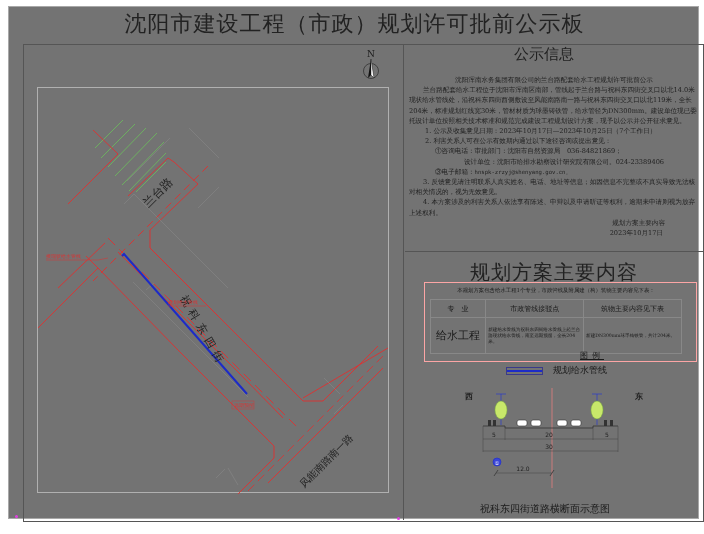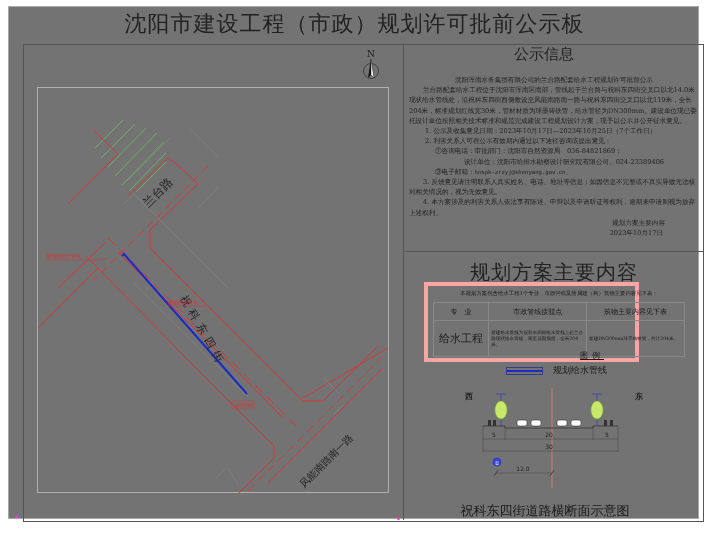--- a/index.html
+++ b/index.html
@@ -24,36 +24,36 @@
     .notice-body .center { text-align: center; }
     .notice-body .indent { text-indent: 14px; }
     .notice-body .p2 { padding-left: 16px; }
     .notice-body .p3 { padding-left: 26px; }
     .notice-body .p4 { padding-left: 55px; }
     .notice-body .right { text-align: right; padding-right: 58px; }
     .email { font-family: "DejaVu Sans Mono", monospace; font-size: 5.6px; }
     .divider { position: absolute; left: 0; width: 298px; border-top: 1.5px solid #555; }
 
     .plan-title { position: absolute; left: 0; top: 214px; width: 298px; font-size: 20px; letter-spacing: 1px; }
-    .plan-box { position: absolute; left: 19px; top: 237px; width: 215px; height: 80px; border: 4px solid #fca5a5; }
+    .plan-box { position: absolute; left: 19px; top: 237px; width: 273px; height: 80px; border: 1px solid #fca5a5; }
     .plan-intro { position: absolute; left: 0; top: 4px; width: 262px; text-align: center; font-size: 5.4px; }
     .plan-table { position: absolute; left: 5px; top: 16px; width: 252px; border-collapse: collapse; font-size: 6px; }
     .plan-table th, .plan-table td { border: 1px solid #888; text-align: center; vertical-align: middle; }
     .plan-table th { height: 18px; font-weight: normal; font-size: 7px; font-family: "DejaVu Sans", sans-serif; }
     .plan-table td { height: 36px; font-size: 4.6px; line-height: 6px; padding: 1px 2px; }
     .plan-table td.big { font-size: 11px; font-family: "DejaVu Sans", sans-serif; }
     .plan-table td.left { text-align: left; }
 
     .legend-title { position: absolute; left: 131px; top: 305px; font-size: 8px; text-decoration: underline; letter-spacing: 4px; font-family: "DejaVu Sans", sans-serif; padding-left: 44px; }
     .legend-swatch { position: absolute; left: 101px; top: 322px; width: 37px; height: 8px; border: 1px solid #3a3a8a; }
     .legend-swatch::after { content: ""; position: absolute; left: 0; top: 2px; width: 100%; height: 2px; background: #1c2bc8; }
     .legend-label { position: absolute; left: 148px; top: 319px; font-size: 9px; font-family: "DejaVu Sans", sans-serif; }
 
     .section-svg { position: absolute; left: 0; top: 335px; }
-    .xs-caption { position: absolute; left: 0; top: 457px; width: 280px; text-align: center; font-size: 13px; }
+    .xs-caption { position: absolute; left: 0; top: 457px; width: 280px; text-align: center; font-size: 10px; }
 
     .corner-dot { position: absolute; width: 3px; height: 3px; background: #e040e0; border-radius: 50%; }
   </style>
 </head>
 <body>
 
 <div class="outer-frame">
   <div class="main-title">沈阳市建设工程（市政）规划许可批前公示板</div>
 
   <div class="inner-frame">

